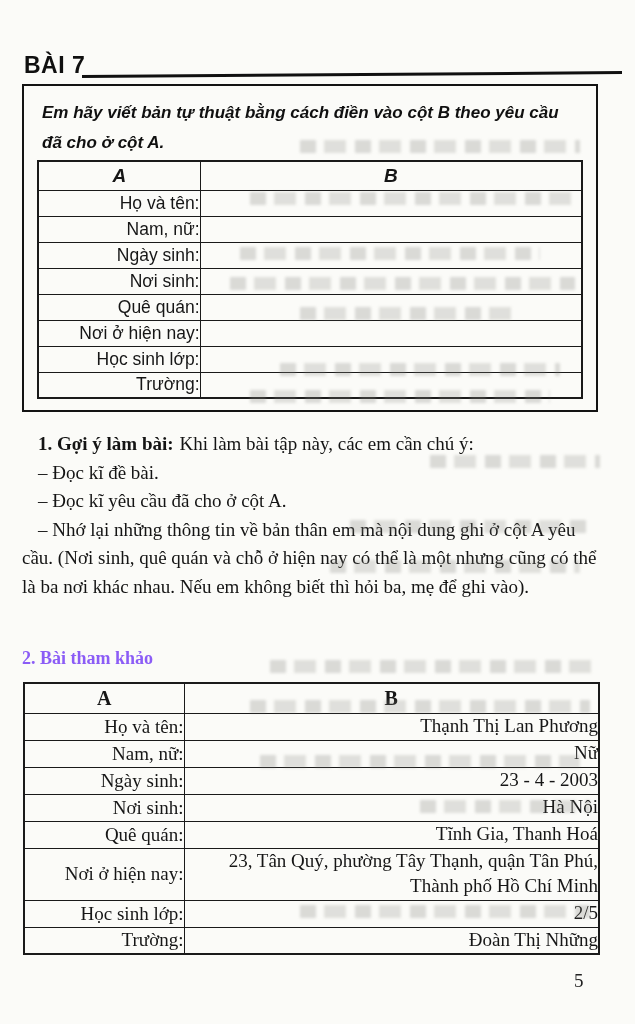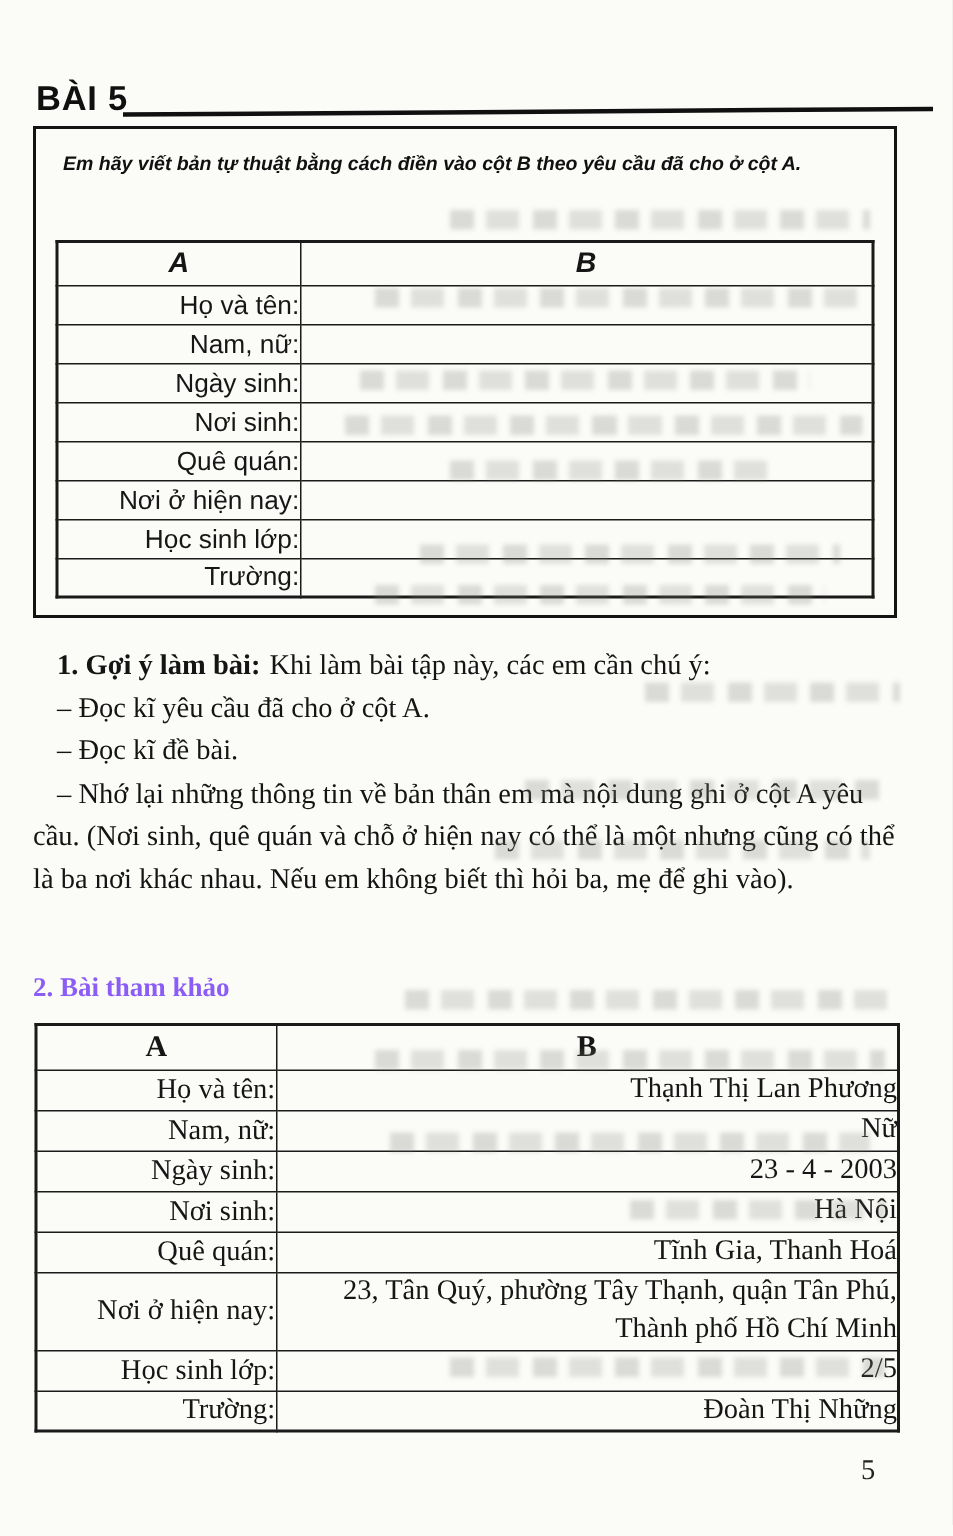--- a/index.html
+++ b/index.html
@@ -20,21 +20,21 @@
   }
   
   .assignment-box {
     position:absolute; left:22px; top:84px; width:572px; height:324px;
     border:2.5px solid #131313; background:transparent;
   }
   .assignment-prompt {
     margin:12px 18px 16px 18px;
     font-family:"Liberation Sans", sans-serif;
     font-weight:bold; font-style:italic;
-    font-size:13px; line-height:1.75; color:#101010;
+    font-size:17px; line-height:1.75; color:#101010;
   }
   
   table { border-collapse:collapse; table-layout:fixed; }
   td, th { border:1.6px solid #1a1a1a; padding:0 0 0 9px; text-align:right; vertical-align:middle; overflow:hidden; }
   th.col-a, th.col-b { text-align:center; padding:0; }
 
   .blank-table {
     position:absolute; left:13px; top:74px; width:546px;
     font-family:"Liberation Sans", sans-serif; font-size:17.5px;
     border:2px solid #1a1a1a;
@@ -97,21 +97,21 @@
   .b13 { left:260px; top:755px; width:320px; }
   .b14 { left:420px; top:800px; width:170px; }
   .b15 { left:300px; top:905px; width:290px; }
 </style>
 </head>
 <body>
 
 <div class="page">
 
   <div class="lesson-header">
-    <span class="lesson-title">BÀI 5</span>
+    <span class="lesson-title">BÀI 7</span>
     <span class="lesson-underline"></span>
   </div>
 
   <div class="assignment-box">
     <div class="assignment-prompt">Em hãy viết bản tự thuật bằng cách điền vào cột B theo yêu cầu đã cho ở cột A.</div>
 
     <table class="blank-table">
       <colgroup>
           <col class="a">
           <col>
@@ -152,22 +152,22 @@
       <tr>
         <td>Trường:</td>
         <td></td>
       </tr>
     </tbody>
       </table>
   </div>
 
   <div class="guidance">
     <p><span class="bold">1. Gợi ý làm bài:</span><span class="after-bold">Khi làm bài tập này, các em cần chú ý:</span></p>
+    <p>– Đọc kĩ đề bài.</p>
     <p>– Đọc kĩ yêu cầu đã cho ở cột A.</p>
-    <p>– Đọc kĩ đề bài.</p>
     <p>– Nhớ lại những thông tin về bản thân em mà nội dung ghi ở cột A yêu cầu. (Nơi sinh, quê quán và chỗ ở hiện nay có thể là một nhưng cũng có thể là ba nơi khác nhau. Nếu em không biết thì hỏi ba, mẹ để ghi vào).</p>
   </div>
 
   <div class="ref-heading">2. Bài tham khảo</div>
 
   <table class="ref-table">
     <colgroup>
         <col class="a">
         <col>
       </colgroup>

